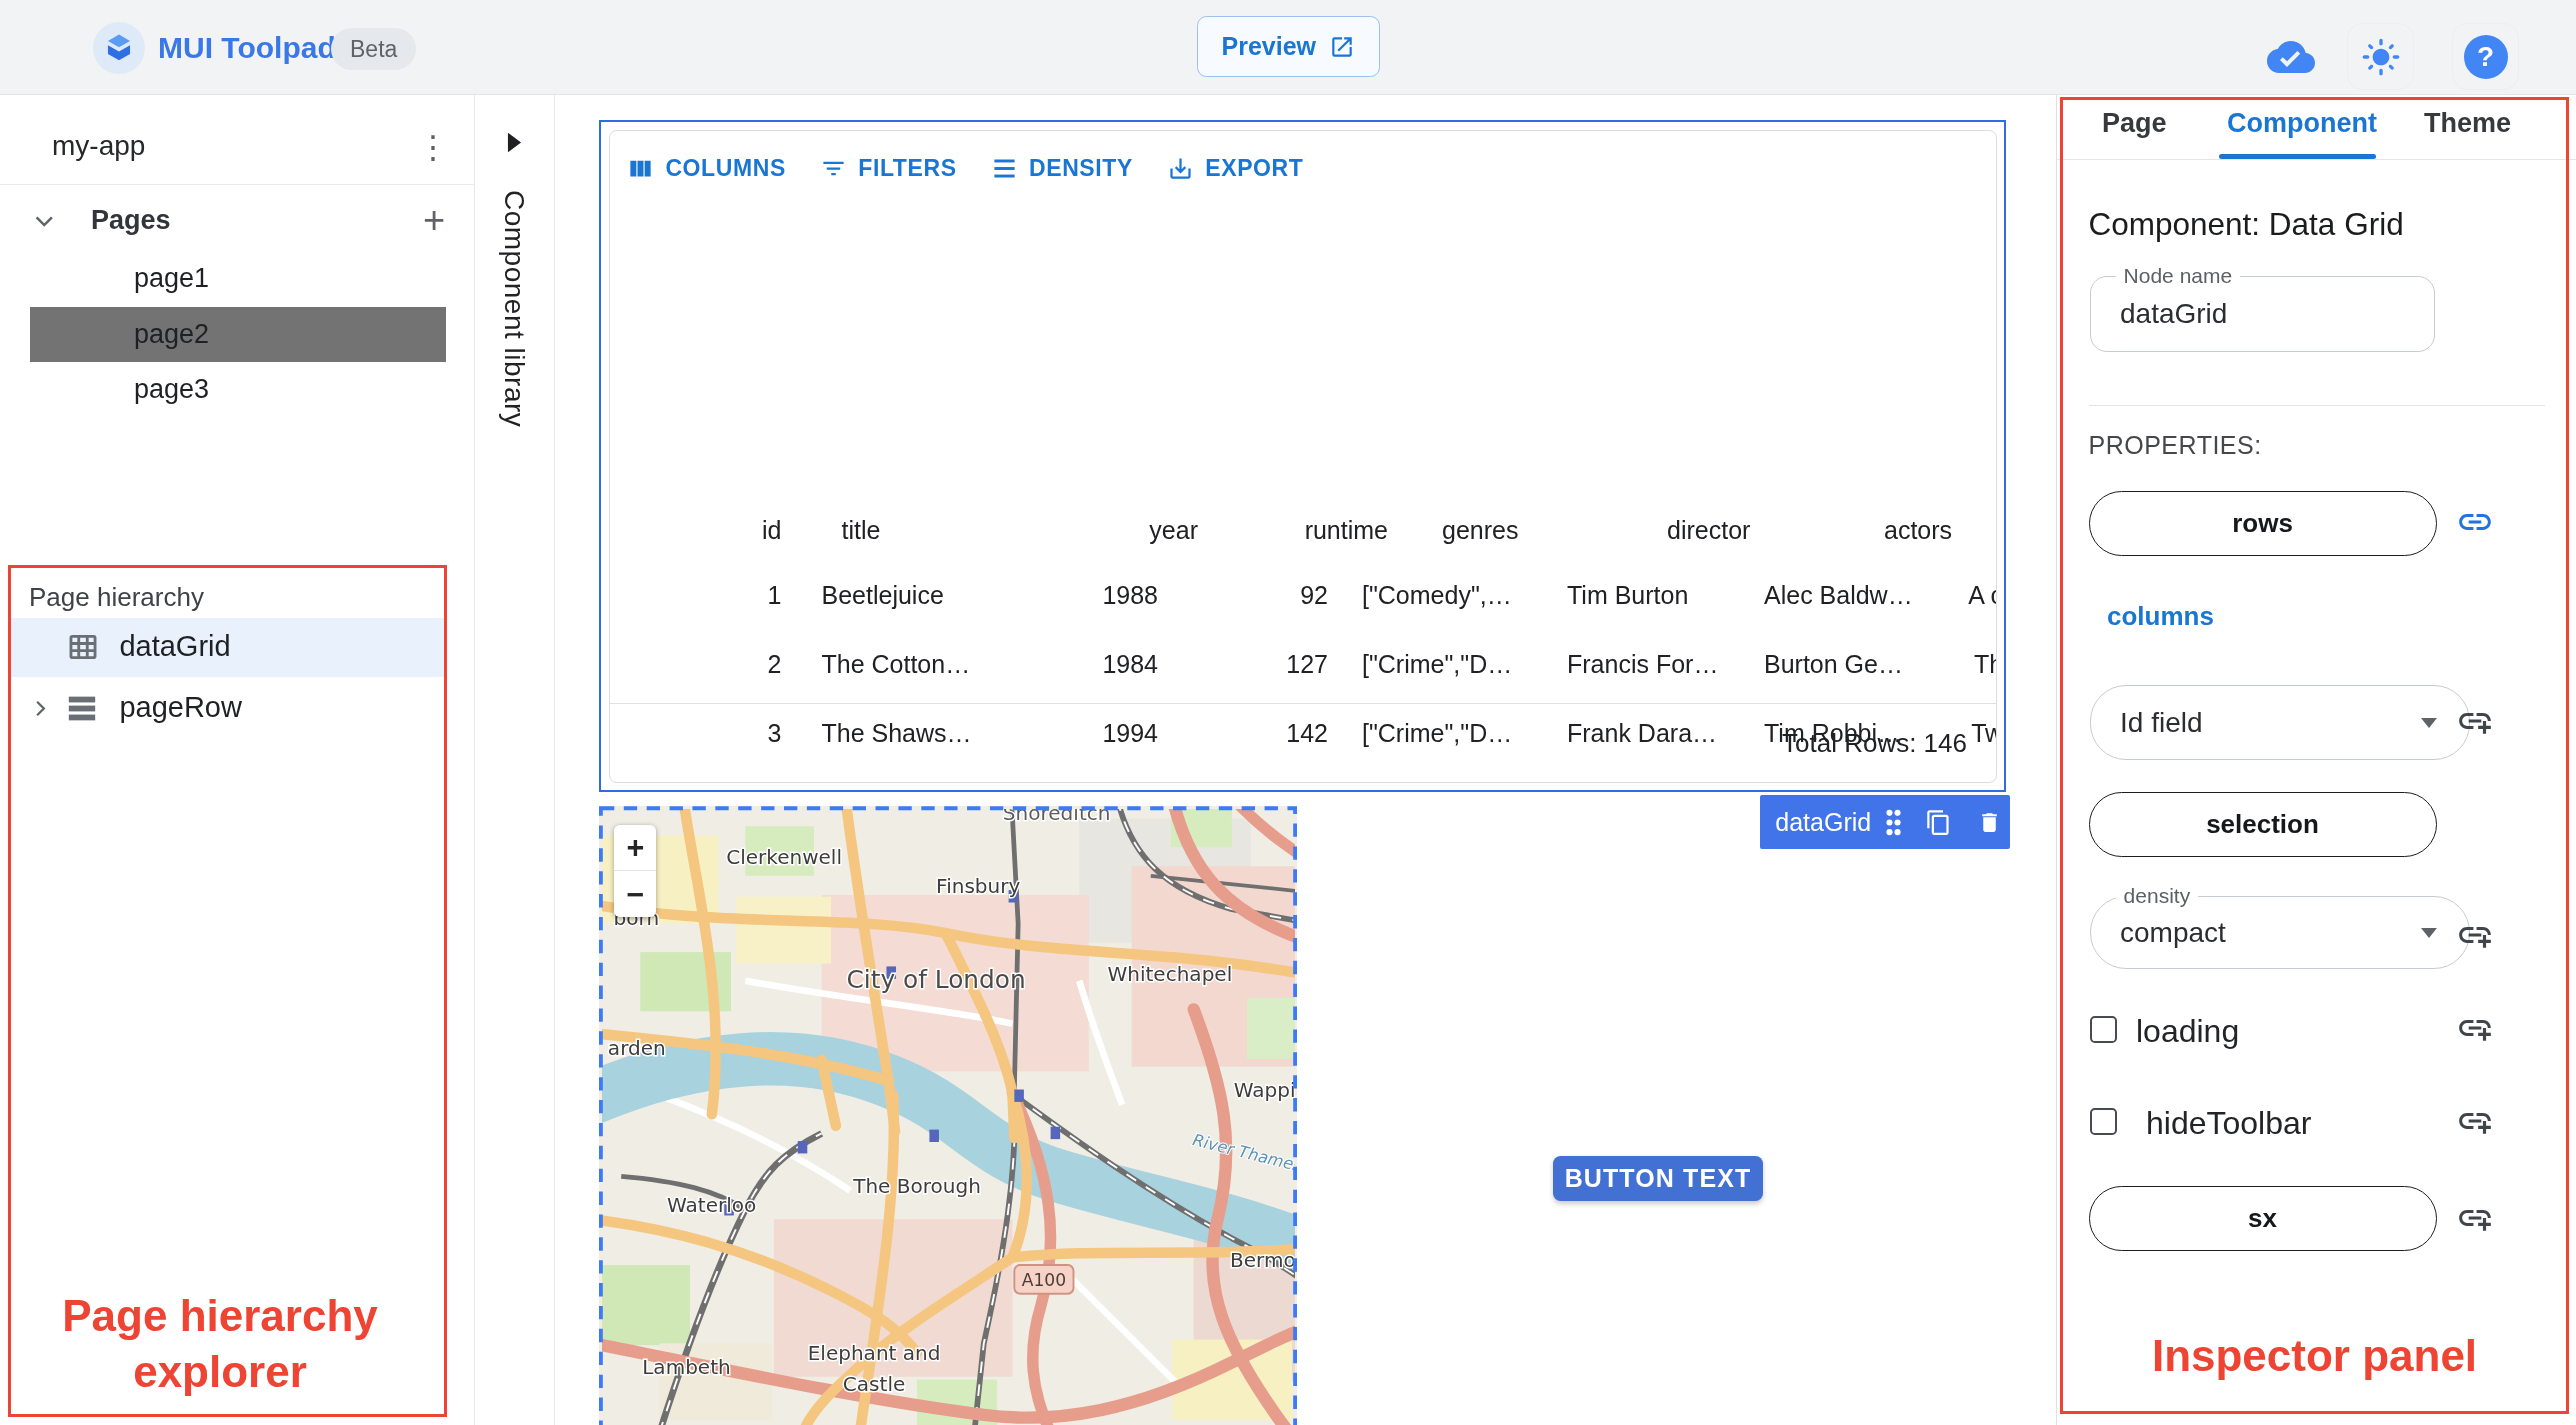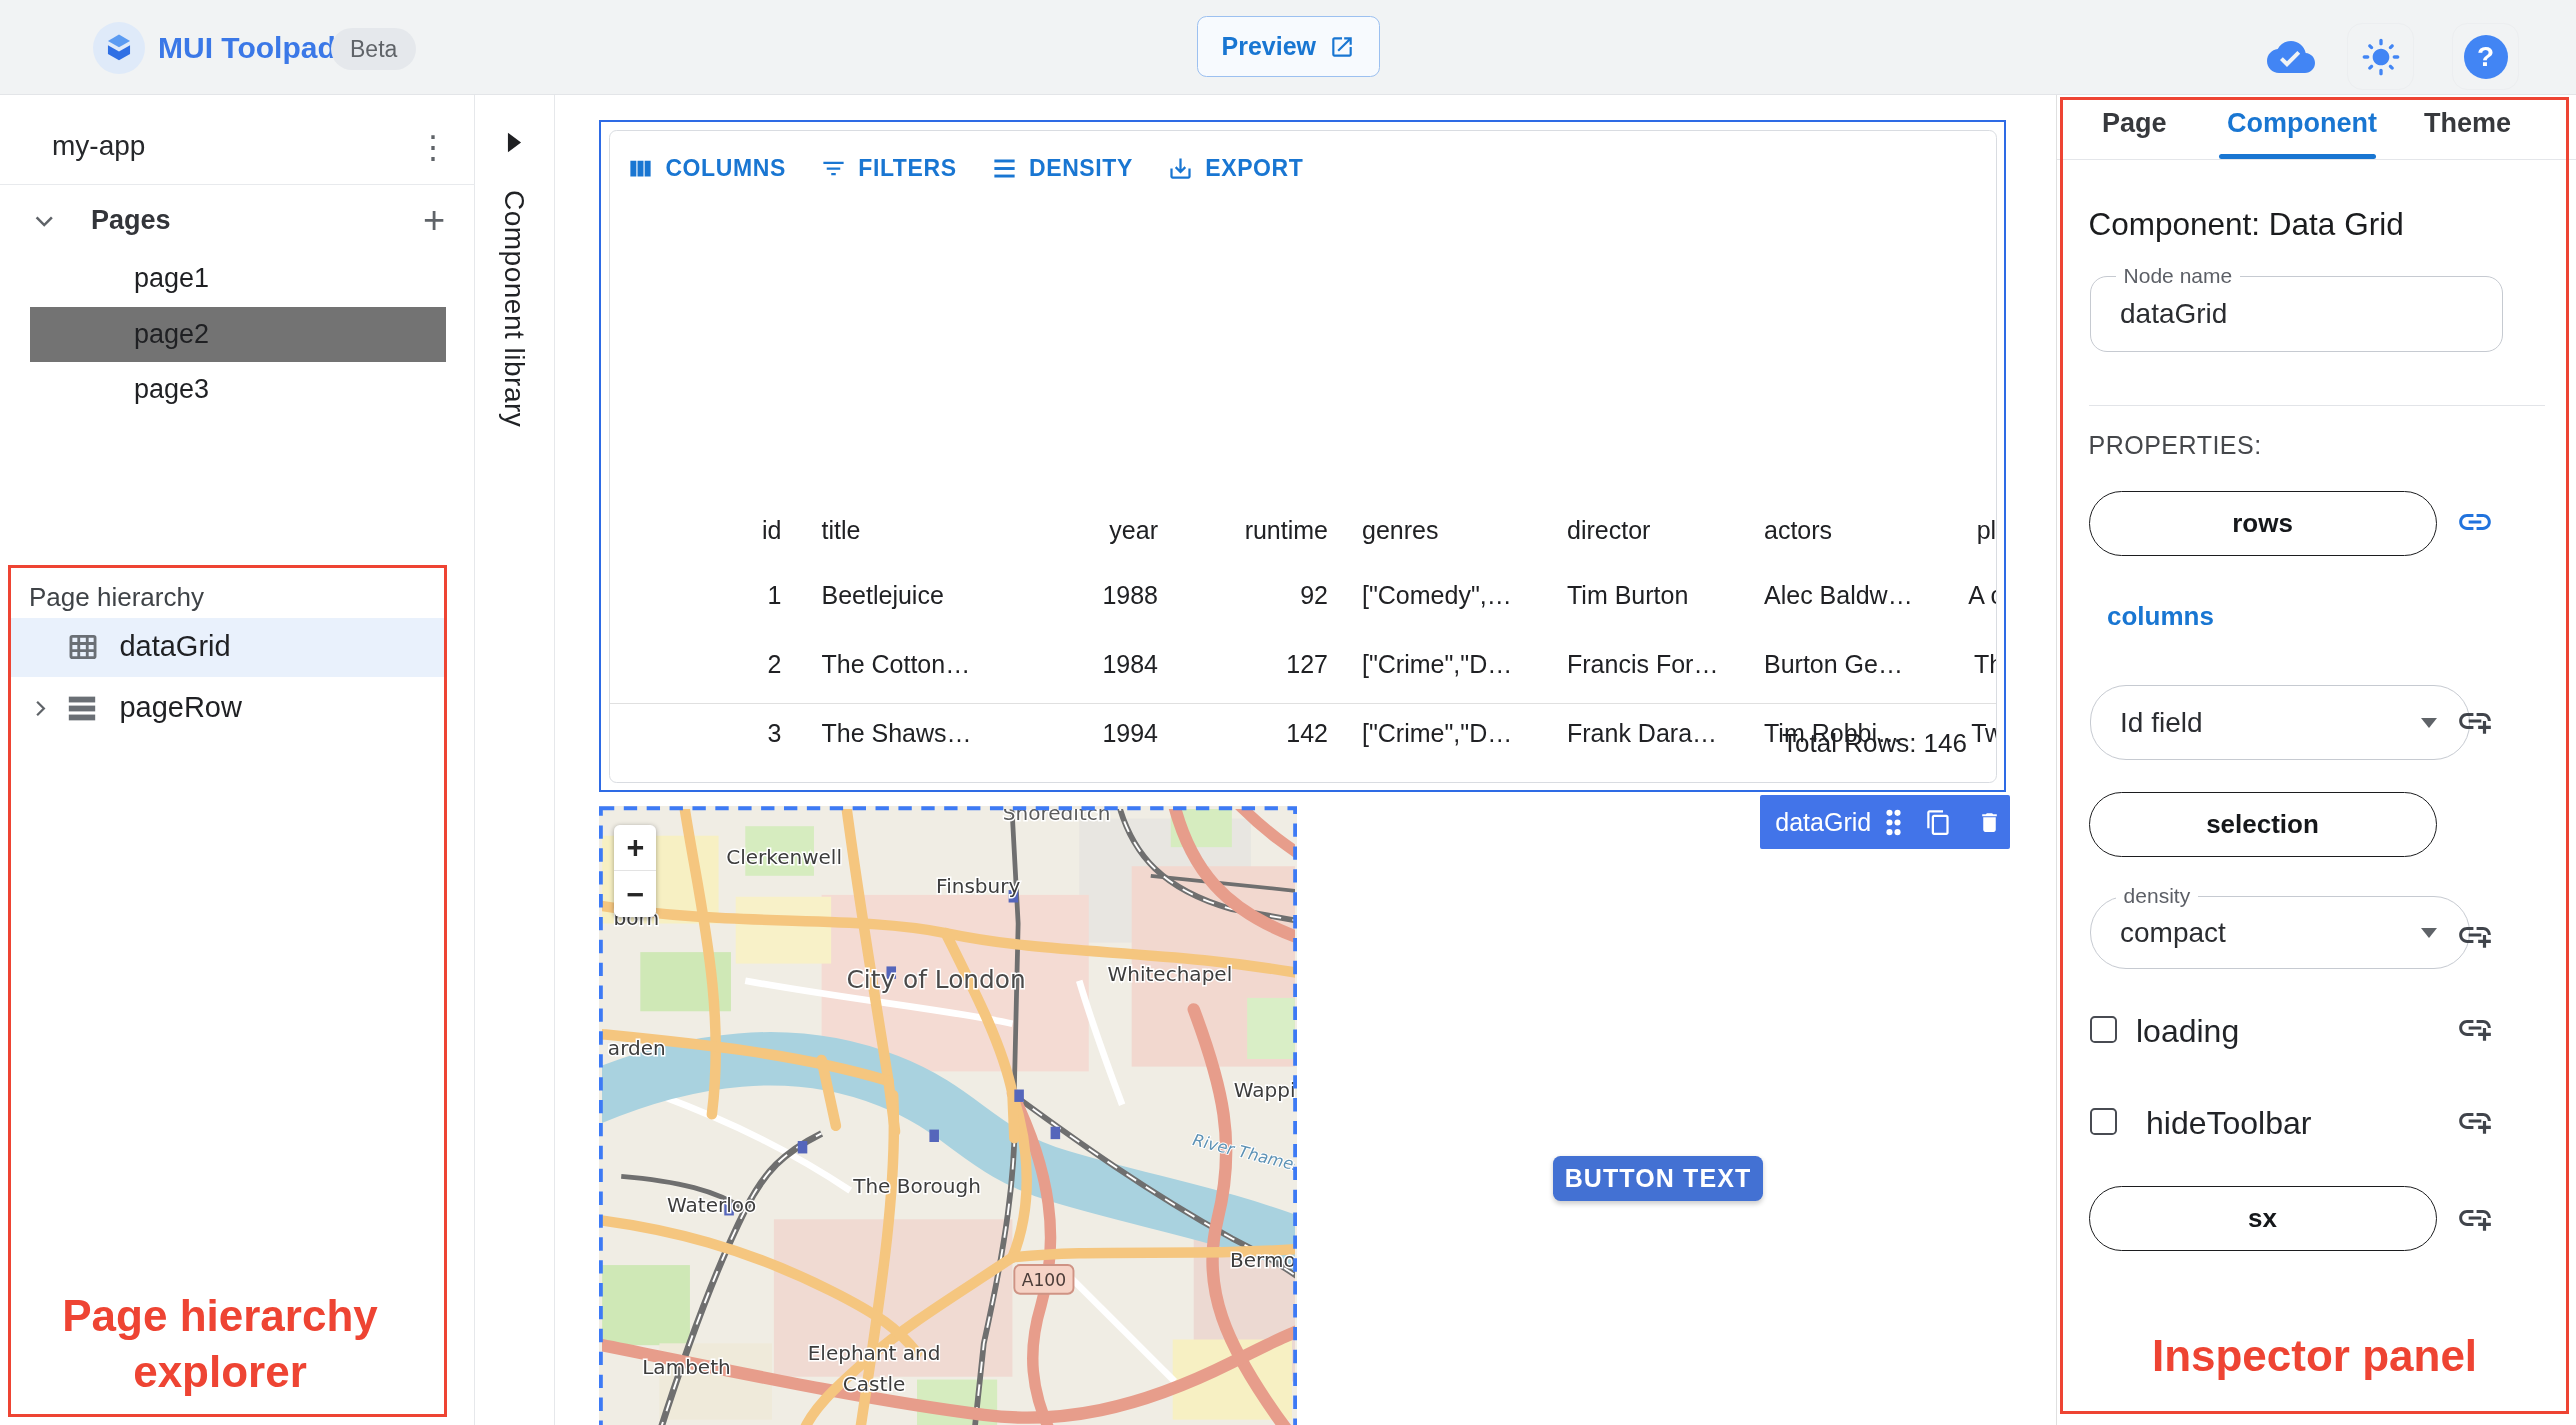--- a/index.html
+++ b/index.html
@@ -65,21 +65,21 @@
   
   .grid-outline { position:absolute; left:599px; top:120px; width:1407px; height:672px;
     border:2.9px solid #2e6be5; background:#fff; }
   .grid-card { position:absolute; left:609px; top:130px; width:1388px; height:653px;
     border:1px solid #d9dce1; border-radius:7.6px; background:#fff; overflow:hidden; }
   .g-toolbar { position:absolute; left:0; top:0; width:100%; height:74px;
     display:flex; align-items:center; padding-left:17px; gap:34px; }
   .g-tbtn { display:flex; align-items:center; gap:11.4px; color:#1976d2;
     font-size:23px; font-weight:600; letter-spacing:0.6px; }
   .g-head { position:absolute; left:0; top:74px; width:100%; height:65px;
-    border-bottom:1px solid #e6e6e6; font-weight:500; }
+    border-bottom:1px solid #e6e6e6; font-weight:500;gap:20px; }
   .g-row { position:absolute; left:0; width:100%; height:69px; border-bottom:1px solid #e9e9e9; }
   .g-grid { display:grid; grid-template-columns:181px 229px 155px 170px 205px 197px 181px 89px;
     height:100%; align-items:center; font-size:25px; color:#202124; }
   .gc { overflow:hidden; white-space:nowrap; }
   .gc.n { text-align:right; padding-right:17px; }
   .gc.c1 { text-align:right; padding-right:9.5px; }
   .gc.c2 { padding-left:30.5px; }
   .gc.t { padding-left:17px; }
   .gc.c8 { padding-left:5.7px;text-align:right; }
   .g-footline { position:absolute; left:0; top:572px; width:100%; height:1px; background:#e0e0e0; }
@@ -119,21 +119,21 @@
   .tab { position:absolute; top:13.4px; font-size:27px; font-weight:600; color:#37393d; }
   .tab.t1 { left:45px; } .tab.t2 { left:170px; color:#1976d2; } .tab.t3 { left:367px; }
   .tab-underline { position:absolute; left:162px; top:59px; width:157px; height:4.8px;
     background:#1976d2; border-radius:2.9px; }
   .insp-title { position:absolute; left:31.5px; top:111px; font-size:31.5px; font-weight:500; color:#1b1c1e; }
   .field { position:absolute; border:1.4px solid #c6cad1; background:#fff; }
   .field-label { position:absolute; top:-13.4px; left:25px; background:#fff; padding:0 7.6px;
     font-size:21px; color:#5c5f66; }
   .field-value { position:absolute; left:29px; top:50%; transform:translateY(-50%);
     font-size:28px; color:#2b2d31; }
-  .node-field { left:33px; top:181px; width:413px; height:76px; border-radius:17px; }
+  .node-field { left:33px; top:181px; width:345px; height:76px; border-radius:17px; }
   .select-field { border-radius:36px; }
   .id-field { left:33px; top:590px; width:380px; height:75px; }
   .density-field { left:33px; top:801px; width:380px; height:73px; }
   .caret { position:absolute; right:32px; top:50%; margin-top:-4.8px; width:0; height:0;
     border-left:8.6px solid transparent; border-right:8.6px solid transparent; border-top:10.5px solid #5f6368; }
   .insp-divider { position:absolute; left:31.5px; top:310px; width:456px; height:1px; background:#e2e4e8; }
   .props-label { position:absolute; left:31.5px; top:336px; font-size:25px; color:#45474b; letter-spacing:0.5px; }
   .pill-btn { position:absolute; left:31.5px; width:348px; height:65px; border:1.9px solid #1c1d1f;
     border-radius:38px; background:#fff; display:flex; align-items:center; justify-content:center;
     font-size:26px; font-weight:700; color:#16181b; }

